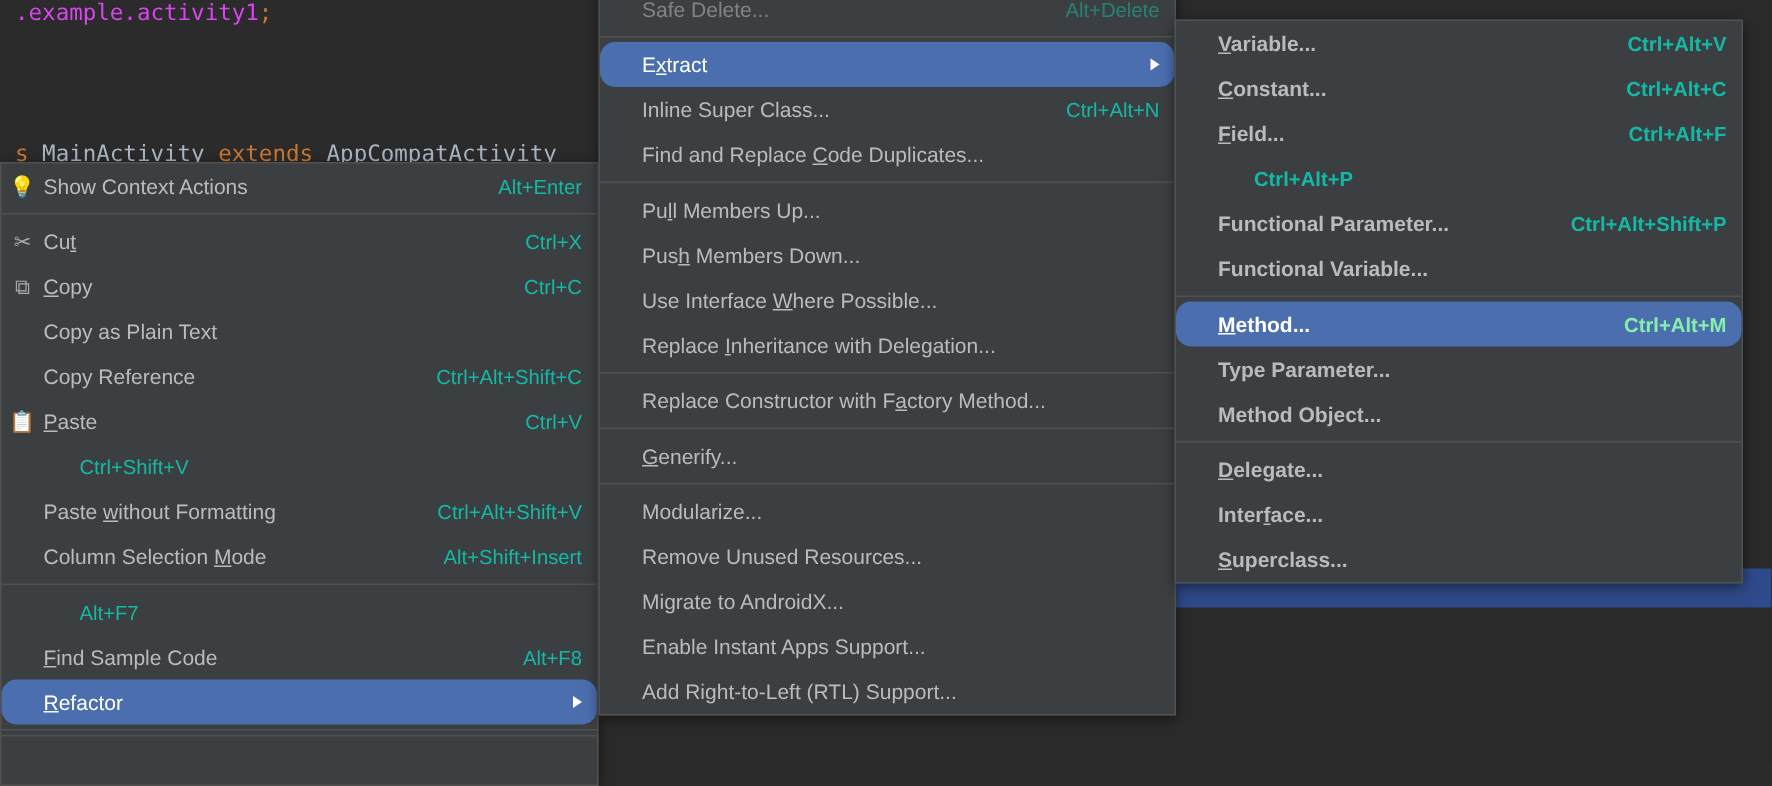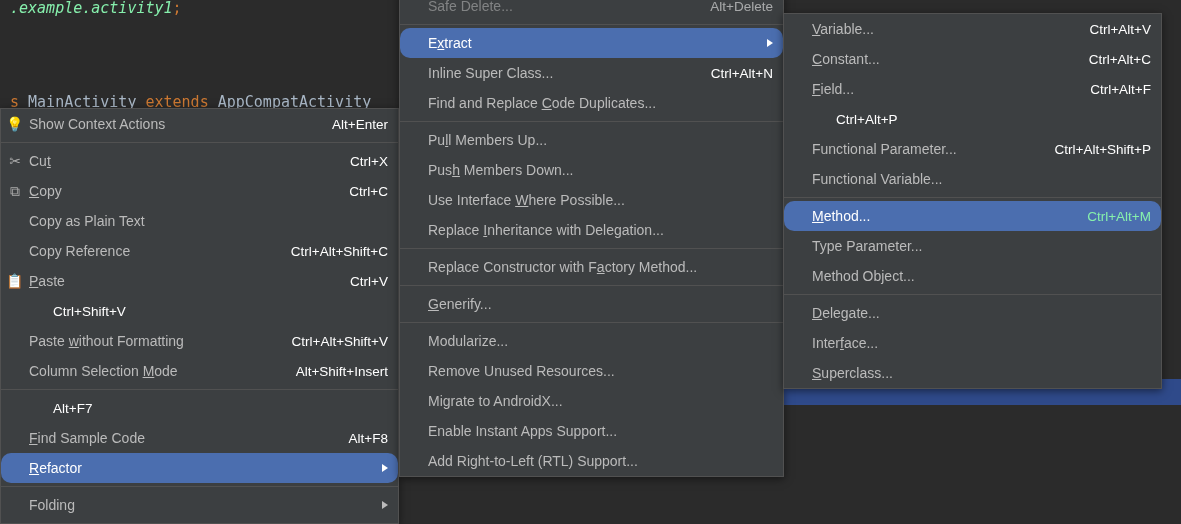--- a/index.html
+++ b/index.html
@@ -16,21 +16,21 @@
   .code-bg {
     position: absolute;
     top: 0; left: 0; right: 0; bottom: 0;
     background: #2b2b2b;
     padding: 0 10px;
     font-family: "Consolas", monospace;
     font-size: 15px;
     line-height: 1.6;
   }
   .code-line1 { color: #888; margin-top: -4px;}
-  .code-line1 .pkg { color: #86efac; font-style: italic; }
+  .code-line1 .pkg { color: #d946ef; }
   .code-line1 .dim { color: #cc7832; }
   .code-line2 { margin-top: 70px; }
   .code-line2 .kw { color: #cc7832; }
   .code-line2 .cls { color: #a9b7c6; }
   .blue-strip {
     position: absolute;
     left: 783px;
     top: 379px;
     width: 398px;
     height: 26px;
@@ -53,21 +53,21 @@
     cursor: default;
   }
   .menu-item.highlighted {
     background: #4b6eaf;
     color: #ffffff;
     border-radius: 10px;
   }
   .menu-item .label { flex: 1; }
   .menu-item .shortcut {
     margin-left: 24px;
-    color: #ffffff;
+    color: #14b8a6;
     font-size: 13.5px;
   }
   .menu-item.highlighted .shortcut { color: #86efac; }
   .menu-item .arrow {
     margin-left: 20px;
     width: 0; height: 0;
     border-top: 4px solid transparent;
     border-bottom: 4px solid transparent;
     border-left: 6px solid #bbbbbb;
   }
@@ -85,21 +85,21 @@
     display: flex;
     align-items: center;
     justify-content: center;
     color: #aaaaaa;
   }
   
   #menu1 { left: 0; top: 108px; width: 399px; height: 416px; }
   
   #menu2 { left: 399px; top: -10px; width: 385px; }
   
-  #menu3 { left: 783px; top: 13px; width: 379px; }
+  #menu3 { left: 783px; top: 13px; width: 379px; font-weight: bold; }
 </style>
 </head>
 <body>
 
 <div class="code-bg">
   <div class="code-line1">
     <span class="pkg">.example.activity1</span><span class="dim">;</span>
   </div>
   <div class="code-line2">
     <span class="kw">s </span><span class="cls">MainActivity </span><span class="kw">extends </span><span class="cls">AppCompatActivity</span>
@@ -154,24 +154,20 @@
   </div>
   <div class="menu-item">
     <span class="label"><span class="mnemonic">F</span><span>ind Sample Code</span></span>
     <span class="shortcut">Alt+F8</span>
   </div>
   <div class="menu-item highlighted">
     <span class="label"><span class="mnemonic">R</span><span>efactor</span></span>
     <span class="arrow"></span>
   </div>
   <div class="menu-sep"></div>
-  <div class="menu-item">
-    <span class="label"><span>Foldin</span><span class="mnemonic">g</span><span></span></span>
-    <span class="arrow"></span>
-  </div>
   <div class="menu-sep"></div>
 
 </div>
 
 <div class="menu" id="menu2">
   <div class="menu-item" style="opacity:.55;">
     <span class="label">Safe Delete...</span>
     <span class="shortcut">Alt+Delete</span>
   </div>
   <div class="menu-sep"></div>

